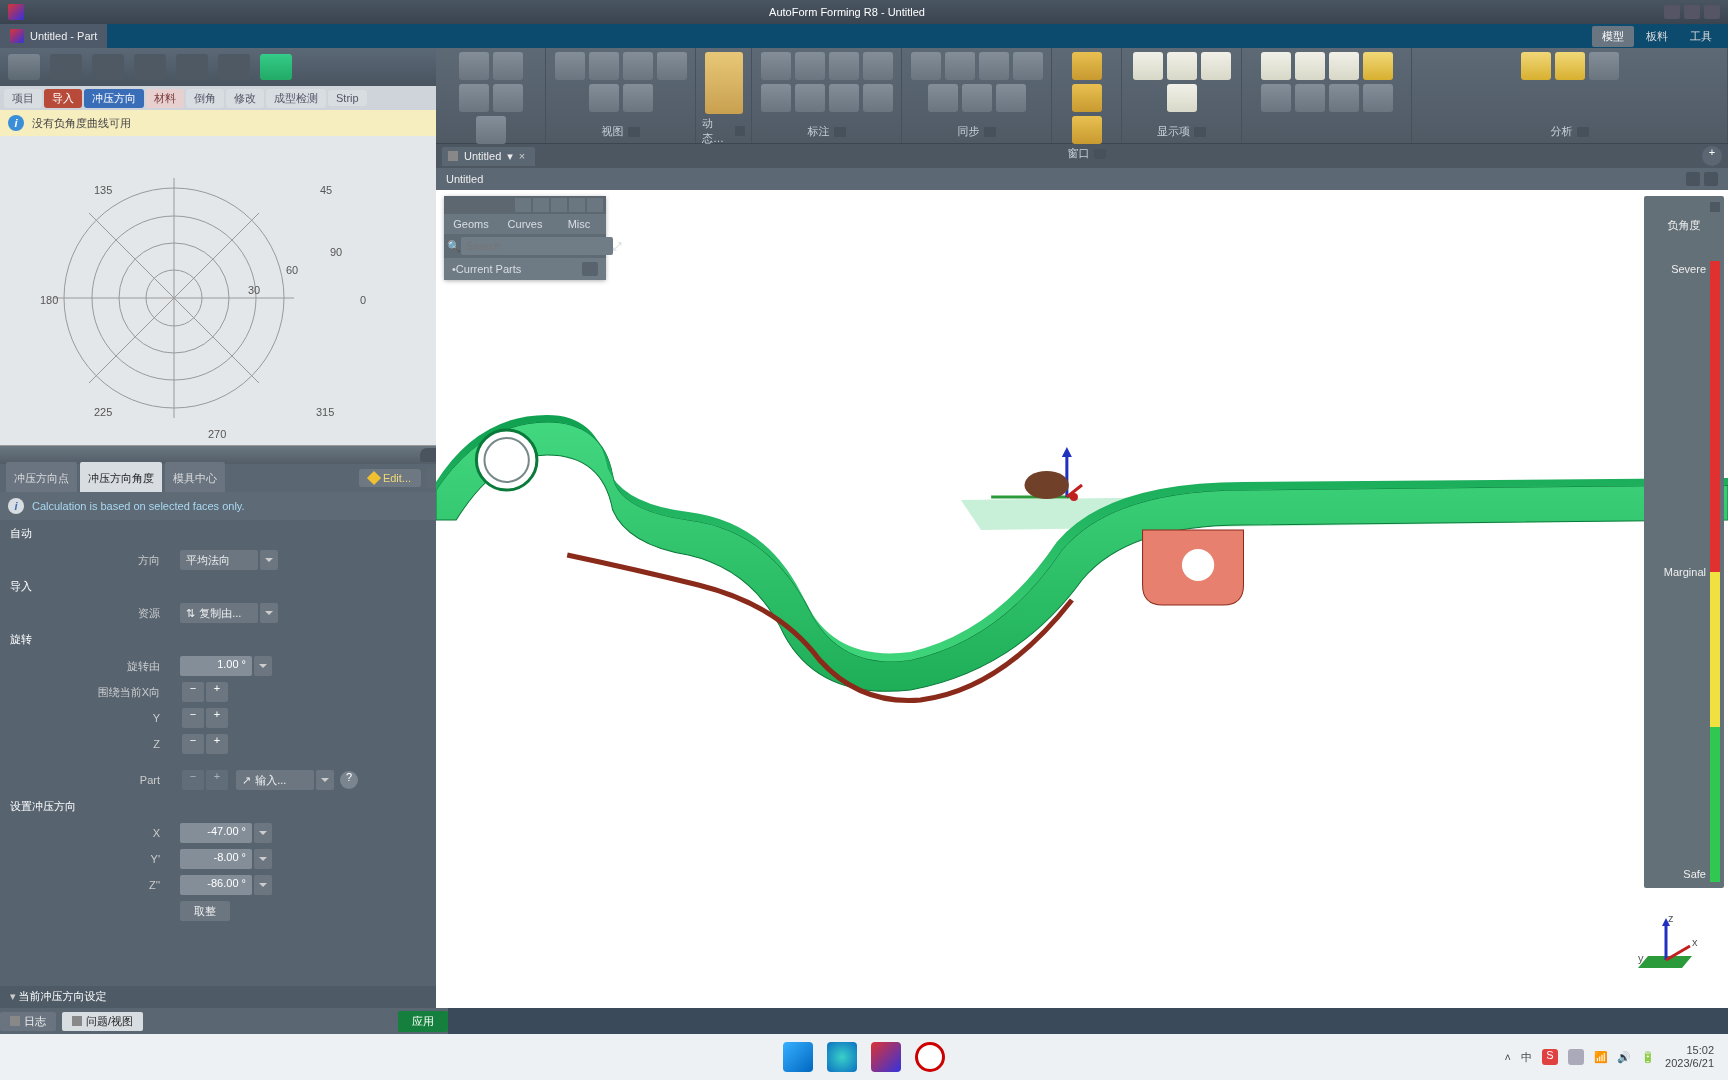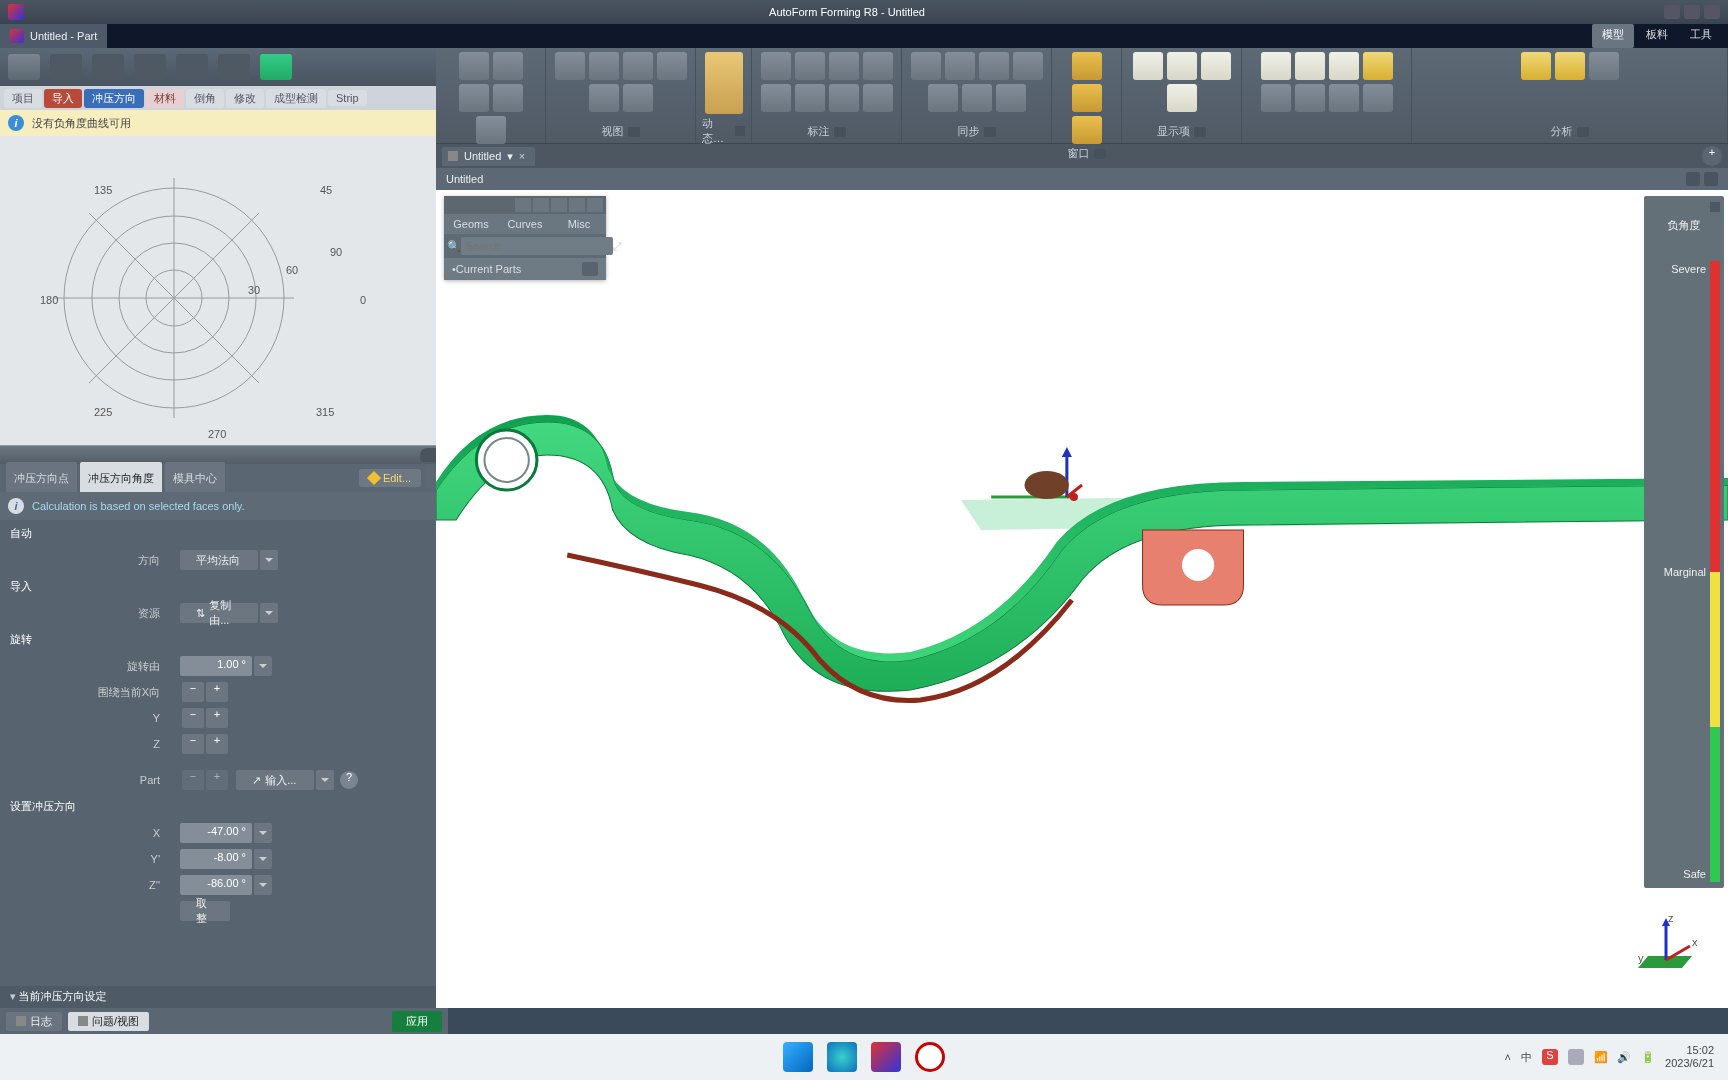--- a/index.html
+++ b/index.html
@@ -6,21 +6,21 @@
 body { width:1728px; height:1080px; background:#3a4a5a; overflow:hidden; position:relative; }
 
 
 .app-title { height:24px; background:linear-gradient(#4a5562,#3a4450); color:#ddd; display:flex; align-items:center; padding:0 8px; }
 .app-title .logo { width:16px; height:16px; background:linear-gradient(135deg,#d33,#33d); border-radius:2px; margin-right:6px; }
 .app-title .title-text { flex:1; text-align:center; color:#fff; }
 .app-title .win-btns { display:flex; gap:4px; }
 .app-title .win-btns span { width:16px; height:14px; background:#556; border-radius:2px; display:inline-block; }
 
 
-.doc-row { height:24px; background:#0f172a; display:flex; }
+.doc-row { height:24px; background:#0c4a6e; display:flex; align-items:center; }
 .doc-tab { display:flex; align-items:center; background:#4e5a6a; padding:0 10px; height:100%; color:#eee; gap:6px; }
 .doc-tab .dlogo { width:14px; height:14px; background:linear-gradient(135deg,#d33,#33d); border-radius:2px;}
 .right-menu { margin-left:auto; display:flex; gap:2px; margin-right:6px; }
 .right-menu span { color:#ddd; padding:3px 10px; }
 .right-menu span.active { background:#6a7582; color:#fff; border-radius:2px; }
 
 
 .left-toolstrip { height:38px; background:linear-gradient(#5b6876,#495460); display:flex; align-items:center; gap:10px; padding:0 8px; width:448px; }
 .tool-ico { width:32px; height:26px; background:linear-gradient(#7a858f,#5c6872); border-radius:3px; }
 .tool-ico.dark { background:#4e5964; }
@@ -62,29 +62,29 @@
 
 
 .form-panel { flex:1; background:#576470; color:#ddd; overflow:hidden; position:relative;}
 .form-panel .section-h { padding:6px 10px; color:#fff; font-weight:500; }
 .form-row { display:flex; align-items:center; height:26px; padding:0 10px; }
 .form-row .lab { width:170px; text-align:right; padding-right:20px; color:#ccc; }
 .form-row .val { width:72px; height:20px; background:#848e98; color:#fff; text-align:right; padding:2px 6px; border-radius:2px; }
 .form-row .pm { width:22px; height:20px; background:#6b7680; text-align:center; border-radius:2px; margin-left:2px; color:#fff;}
 .form-row .ddv { width:18px;height:20px;background:#6b7680;border-radius:2px;margin-left:2px; position:relative;}
 .form-row .ddv::after{content:"";position:absolute;top:8px;left:5px;border:4px solid transparent;border-top-color:#ccc;}
-.form-row .sel { height:20px; background:#6b7680; color:#eee; padding:2px 16px; border-radius:2px; display:flex; align-items:center; gap:4px;}
+.form-row .sel { height:20px; background:#6b7680; color:#eee; padding:2px 6px; border-radius:2px; display:flex; align-items:center; gap:4px;}
 .form-row .help { width:18px;height:18px;border-radius:50%;background:#7a8590;color:#fff;text-align:center;margin-left:6px;}
 
 
 .collapsed-sec { position:absolute; bottom:0; left:0; right:0; height:22px; background:#4e5a66; color:#fff; padding:3px 10px;}
 .collapsed-sec::before{content:"▾ "; color:#ccc;}
 
 
-.left-bottom { position:absolute; left:0; top:1008px; width:448px; height:26px; background:#5a6672; display:flex; align-items:center; padding:0 6px; gap:6px;}
+.left-bottom { position:absolute; left:0; top:1008px; width:448px; height:26px; background:#5a6672; display:flex; align-items:center; padding:0 0; gap:6px;}
 .left-bottom .chip { background:#d8dde2; color:#222; padding:2px 10px; border-radius:2px; display:flex; align-items:center; gap:4px;}
 .left-bottom .chip.dark { background:#697480; color:#eee;}
 .left-bottom .sq{width:10px;height:10px;background:#888;display:inline-block;}
 .left-bottom .apply { margin-left:auto; background:#15803d; color:#fff; padding:3px 14px; border-radius:2px;}
 
 
 .main-area { position:absolute; left:436px; top:48px; right:0; height:960px; background:#596470; }
 .ribbon { height:96px; background:linear-gradient(#5d6975,#4f5a65); display:flex; border-bottom:1px solid #3c4650;}
 .rgroup { display:flex; flex-direction:column; align-items:center; border-right:1px solid #46515c; padding:4px 6px 2px;}
 .rgroup .icons { flex:1; display:flex; flex-wrap:wrap; align-content:flex-start; gap:4px; justify-content:center;}

